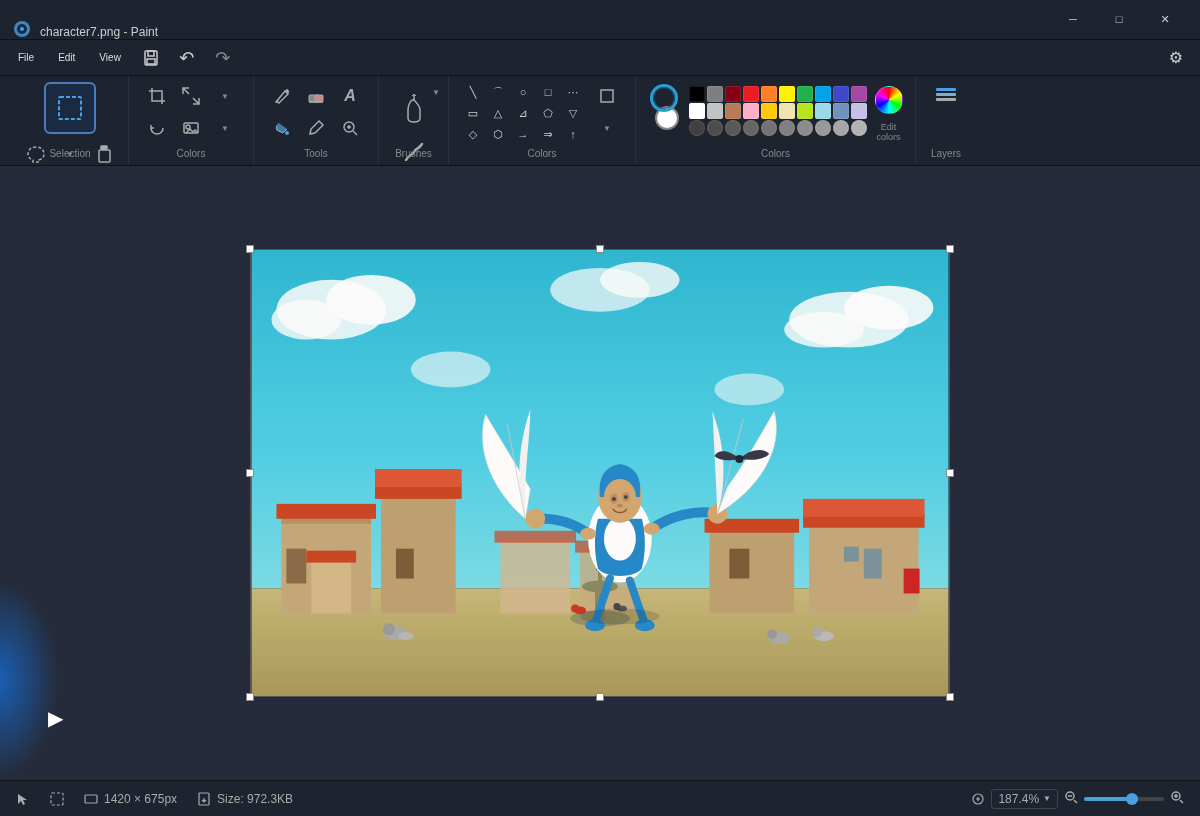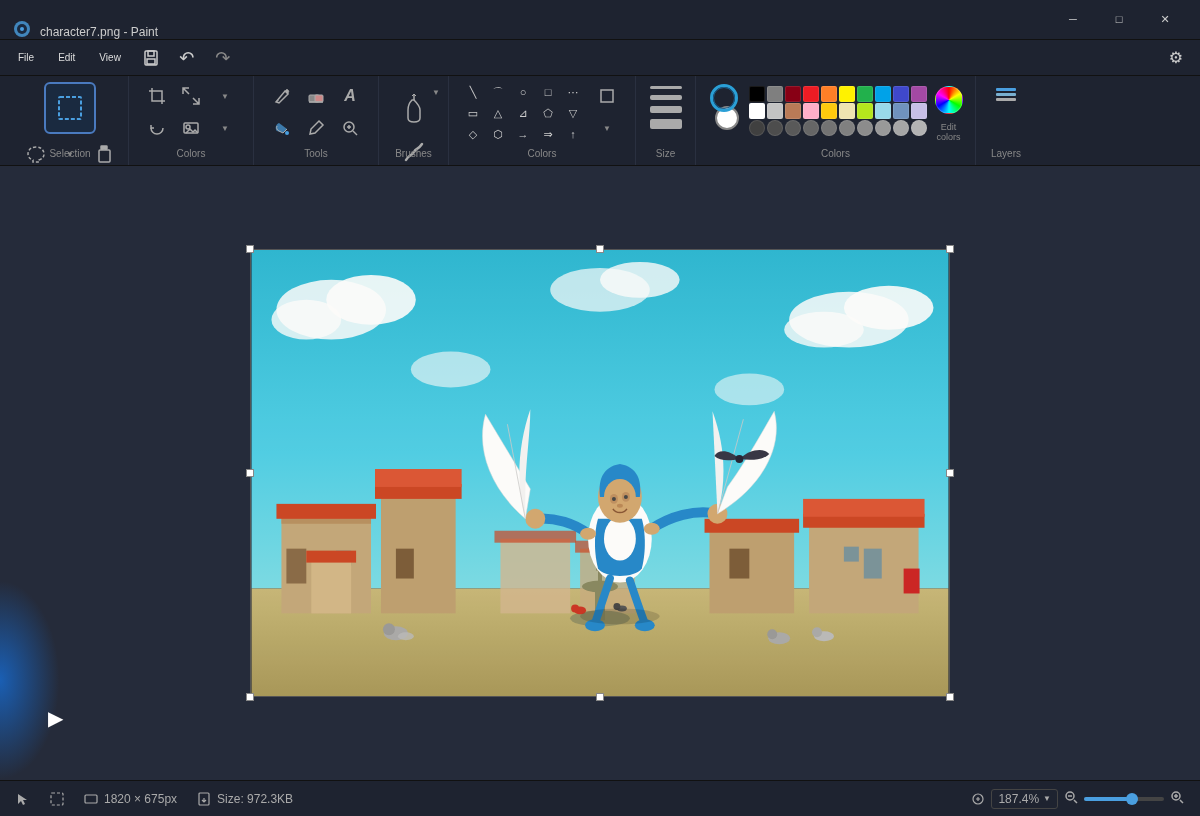--- a/index.html
+++ b/index.html
@@ -520,29 +520,20 @@
           </svg>
         </div>
         <div class="tool-btn">
           <span class="dropdown-arrow">▼</span>
         </div>
       </div>
     </div>
     <span class="tool-group-label">Colors</span>
   </div>
 
-  <div class="tool-group" style="padding-bottom:22px; min-width:60px;">
-    <div style="display:flex; flex-direction:column; gap:6px; align-items:center; margin-top:4px;">
-      <div style="width:32px; height:3px; background:#aaa; border-radius:2px; cursor:pointer;"></div>
-      <div style="width:32px; height:5px; background:#aaa; border-radius:2px; cursor:pointer;"></div>
-      <div style="width:32px; height:7px; background:#aaa; border-radius:2px; cursor:pointer;"></div>
-      <div style="width:32px; height:10px; background:#aaa; border-radius:2px; cursor:pointer;"></div>
-    </div>
-    <span class="tool-group-label">Size</span>
-  </div>
 
   <div class="tool-group" style="padding-bottom:22px; min-width:280px; border-right: 1px solid #2a3040;">
     <div class="colors-inner">
 
       <div class="active-colors">
         <div class="active-color-fg" style="background:transparent; border:3px solid #2a9fd6; box-shadow: inset 0 0 0 8px transparent;">
           <div style="width:100%; height:100%; border-radius:50%; background:transparent; border:1px solid #1a6090;"></div>
         </div>
         <div class="active-color-bg"></div>
       </div>
@@ -777,21 +768,21 @@
   </div>
   <div class="status-item">
     <svg width="14" height="14" viewBox="0 0 14 14" fill="none" stroke="#aaa" stroke-width="1.2" stroke-dasharray="3 2">
       <rect x="1" y="1" width="12" height="12" rx="1"></rect>
     </svg>
   </div>
   <div class="status-item">
     <svg width="14" height="14" viewBox="0 0 14 14" fill="none" stroke="#aaa" stroke-width="1.2">
       <rect x="1" y="3" width="12" height="8" rx="1"></rect>
     </svg>
-    <span>1820 × 675px</span>
+    <span>1420 × 675px</span>
   </div>
   <div class="status-item">
     <svg width="14" height="14" viewBox="0 0 14 14" fill="none" stroke="#aaa" stroke-width="1.2">
       <rect x="2" y="1" width="10" height="12" rx="1"></rect>
       <path d="M7 6 v4 M5 8 l2 2 l2-2"></path>
     </svg>
     <span>Size: 972.3KB</span>
   </div>
   <div class="status-sep"></div>
 

